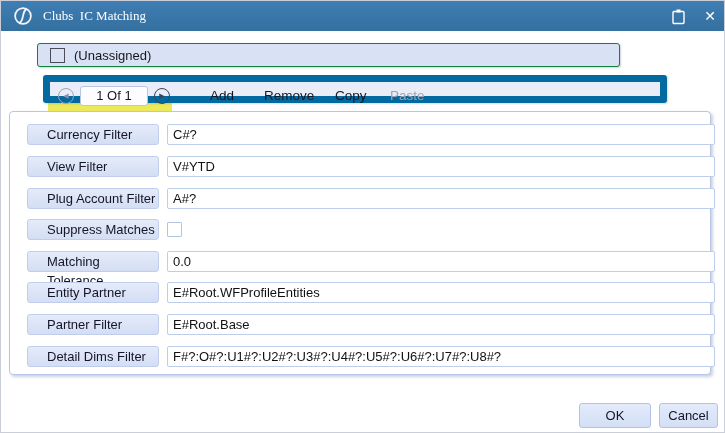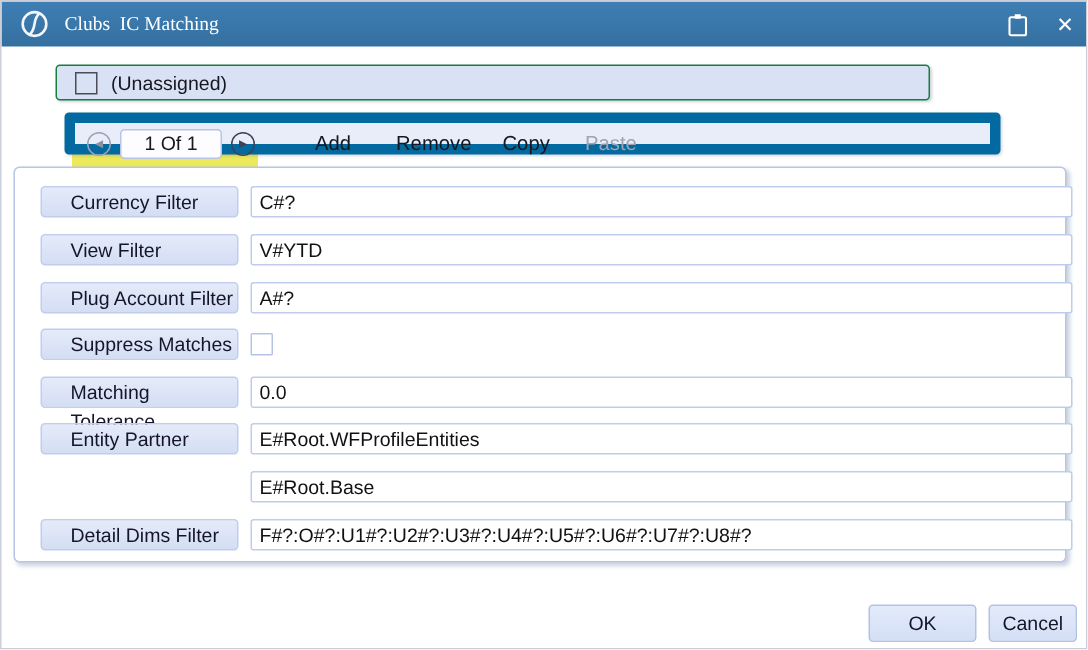--- a/index.html
+++ b/index.html
@@ -175,20 +175,21 @@
       <span class="flabel">Matching Tolerance</span>
       <input class="finput" type="text" value="0.0" style="">
     </div>
 
     <div class="frow" style="top:170px">
       <span class="flabel">Entity Partner</span>
       <input class="finput" type="text" value="E#Root.WFProfileEntities" style="">
     </div>
 
     <div class="frow" style="top:202px">
+      <span class="flabel">Partner Filter</span>
       <input class="finput" type="text" value="E#Root.Base" style="">
     </div>
 
     <div class="frow" style="top:234px">
       <span class="flabel">Detail Dims Filter</span>
       <input class="finput" type="text" value="F#?:O#?:U1#?:U2#?:U3#?:U4#?:U5#?:U6#?:U7#?:U8#?" style="">
     </div>
 
   </div>
 

